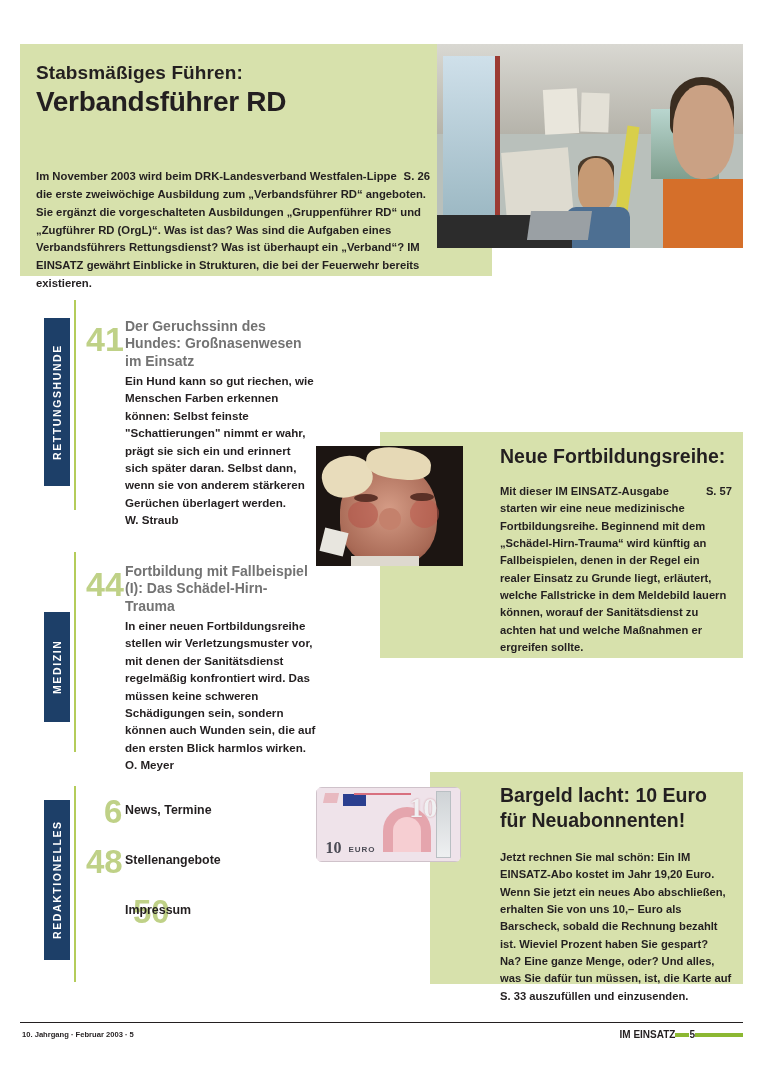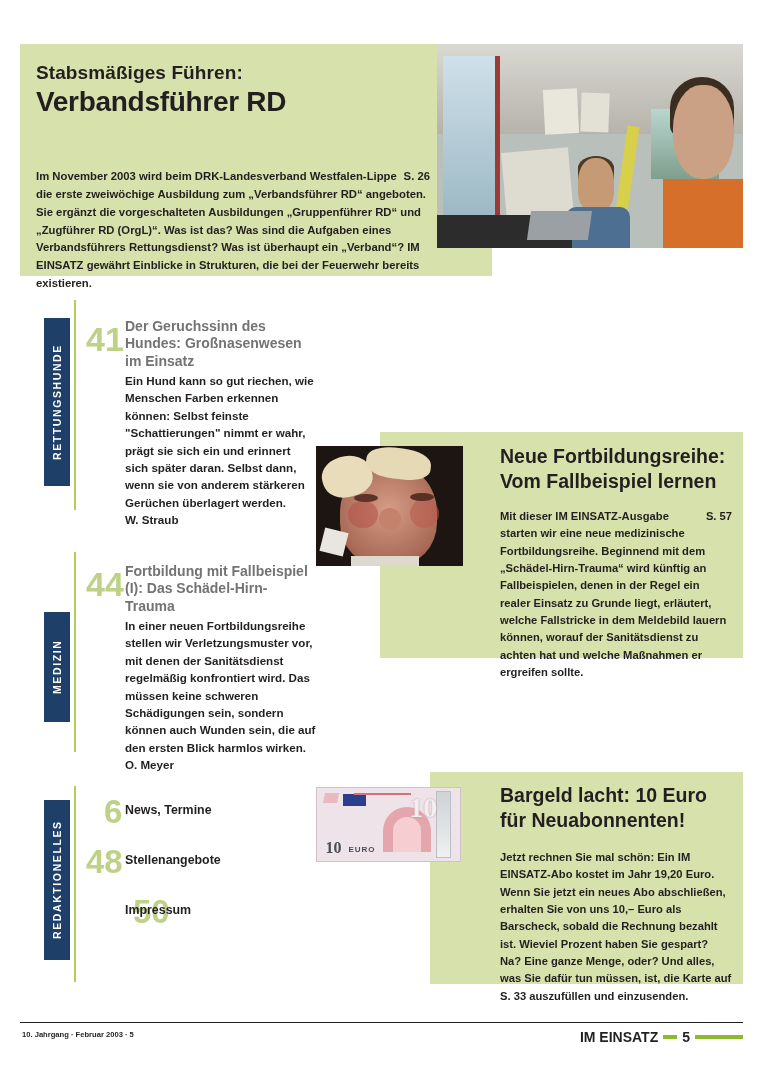--- a/index.html
+++ b/index.html
@@ -39,22 +39,22 @@
   .promo-h{font-size:19.5px;font-weight:bold;color:#231f20;line-height:1.28;margin:0;}
   .promo-b{font-size:11.2px;font-weight:bold;color:#231f20;line-height:1.55;margin-top:14px;}
   .promo-b .pg{float:right;font-weight:bold;}
 
   
   .photo{position:absolute;overflow:hidden;}
 
   
   .foot-rule{position:absolute;left:20px;top:1022px;width:723px;height:1px;background:#231f20;}
   .foot-left{position:absolute;left:22px;top:1030px;font-size:7.6px;font-weight:bold;color:#231f20;text-align:right;}
-  .foot-right{position:absolute;right:20px;top:1029px;font-size:14px;font-weight:bold;
-              color:#231f20;display:flex;align-items:center;gap:5px;}
+  .foot-right{position:absolute;right:20px;top:1029px;font-size:10px;font-weight:bold;
+              color:#231f20;display:flex;align-items:center;}
   .foot-dash{width:14px;height:4px;background:#8cb832;display:inline-block;}
   .foot-dash.long{width:48px;}
 
   
   .note{position:absolute;left:0;top:0;width:100%;height:100%;
         background:#efe3ea;border:1px solid #cfc2ca;box-sizing:border-box;}
   .note-band{position:absolute;right:6%;top:4%;width:11%;height:92%;
              background:linear-gradient(#cfd3d6,#eef0f1);border:1px solid #b9bfc3;box-sizing:border-box;}
   .note-arch{position:absolute;left:46%;top:26%;width:34%;height:62%;
              background:#e39aa2;border-radius:28px 28px 0 0;opacity:.85;}
@@ -196,30 +196,29 @@
       <div class="nose"></div>
     <div class="glove1"></div>
       <div class="glove2"></div>
     <div class="gauze"></div>
       <div class="collar"></div>
   </div>
 </div>
 
 <div class="promo-inner" style="left:500px;top:444px;width:232px;">
   <div class="promo-h">Neue Fortbildungsreihe:</div>
-  <div class="promo-h">Vom Fallbeispiel lernen</div>
   <div class="promo-b">
     <span class="pg">S. 57</span>
     <span>Mit dieser IM EINSATZ-Ausgabe starten wir eine neue medizinische Fortbildungsreihe. Beginnend mit dem „Schädel-Hirn-Trauma“ wird künftig an Fallbeispielen, denen in der Regel ein realer Einsatz zu Grunde liegt, erläutert, welche Fallstricke in dem Meldebild lauern können, worauf der Sanitätsdienst zu achten hat und welche Maßnahmen er ergreifen sollte.</span>
   </div>
 </div>
 
 <div class="promo" style="left:430px;top:772px;width:313px;height:212px;"></div>
 
-<div class="photo" style="left:316px;top:787px;width:145px;height:75px;">
+<div class="photo" style="left:316px;top:787px;width:145px;height:75px;border-radius:6px;">
   <div class="note">
     <div class="note-sig"></div>
     <div class="note-flag"></div>
     <div class="note-top-red"></div>
     <div class="note-arch"></div>
     <div class="note-arch2"></div>
     <div class="note-band"></div>
     <div class="note-10big">10</div>
     <div class="note-10small">10</div>
     <div class="note-euro">EURO</div>

